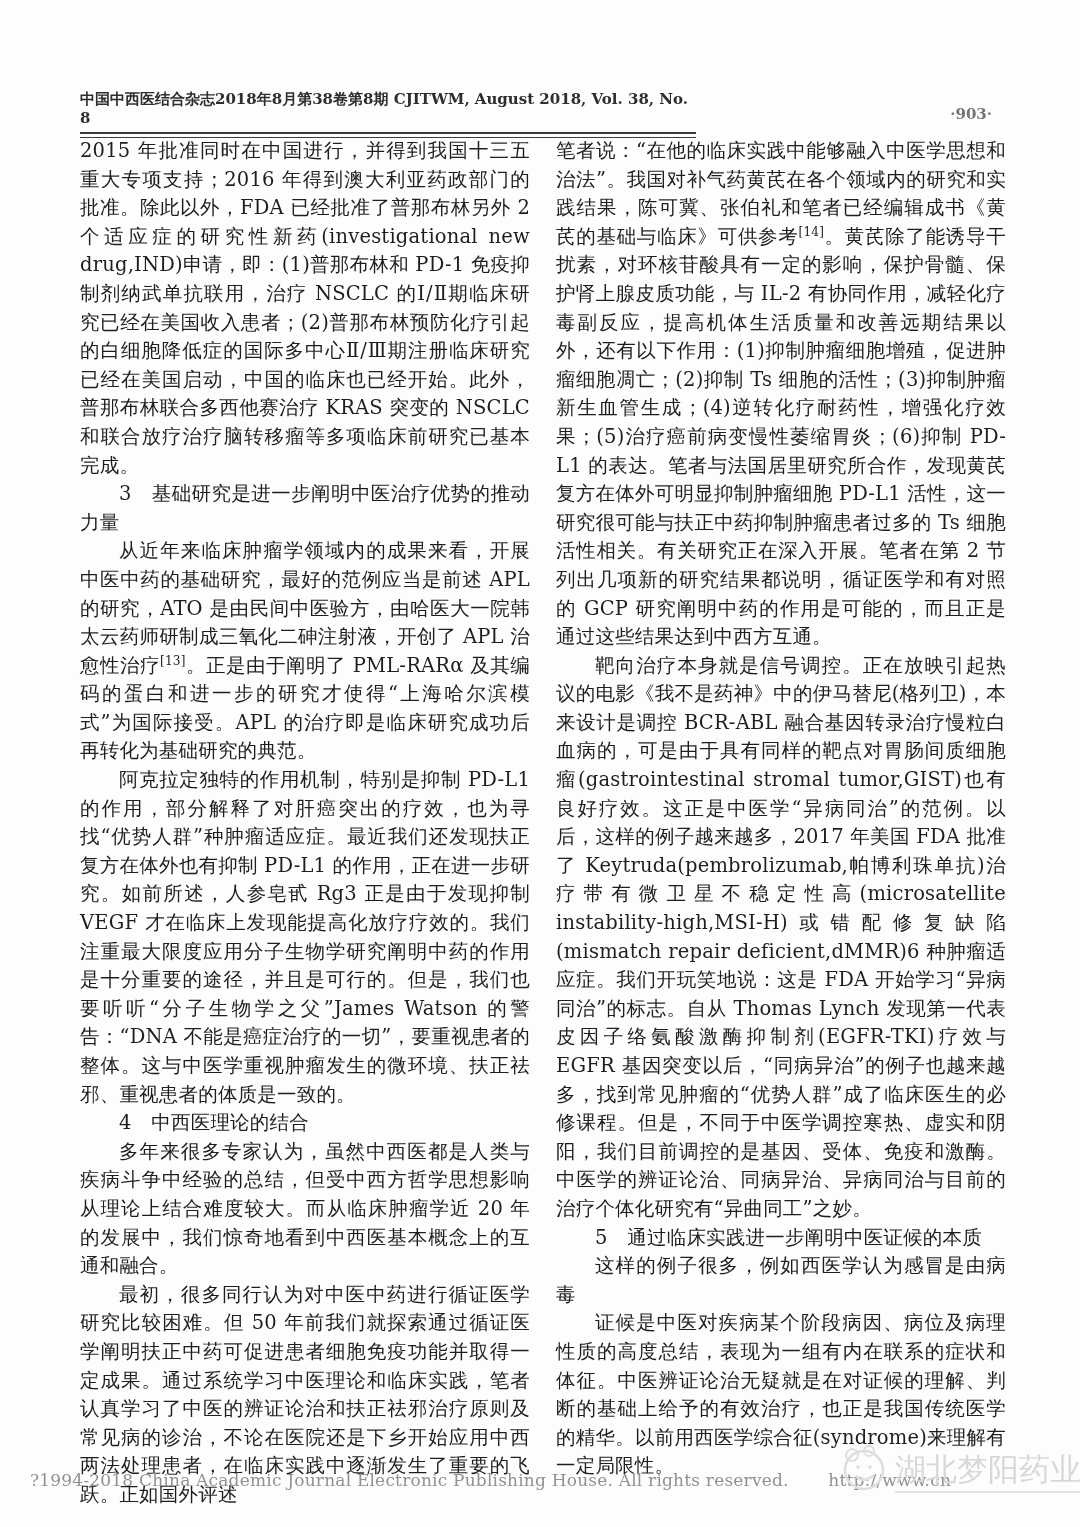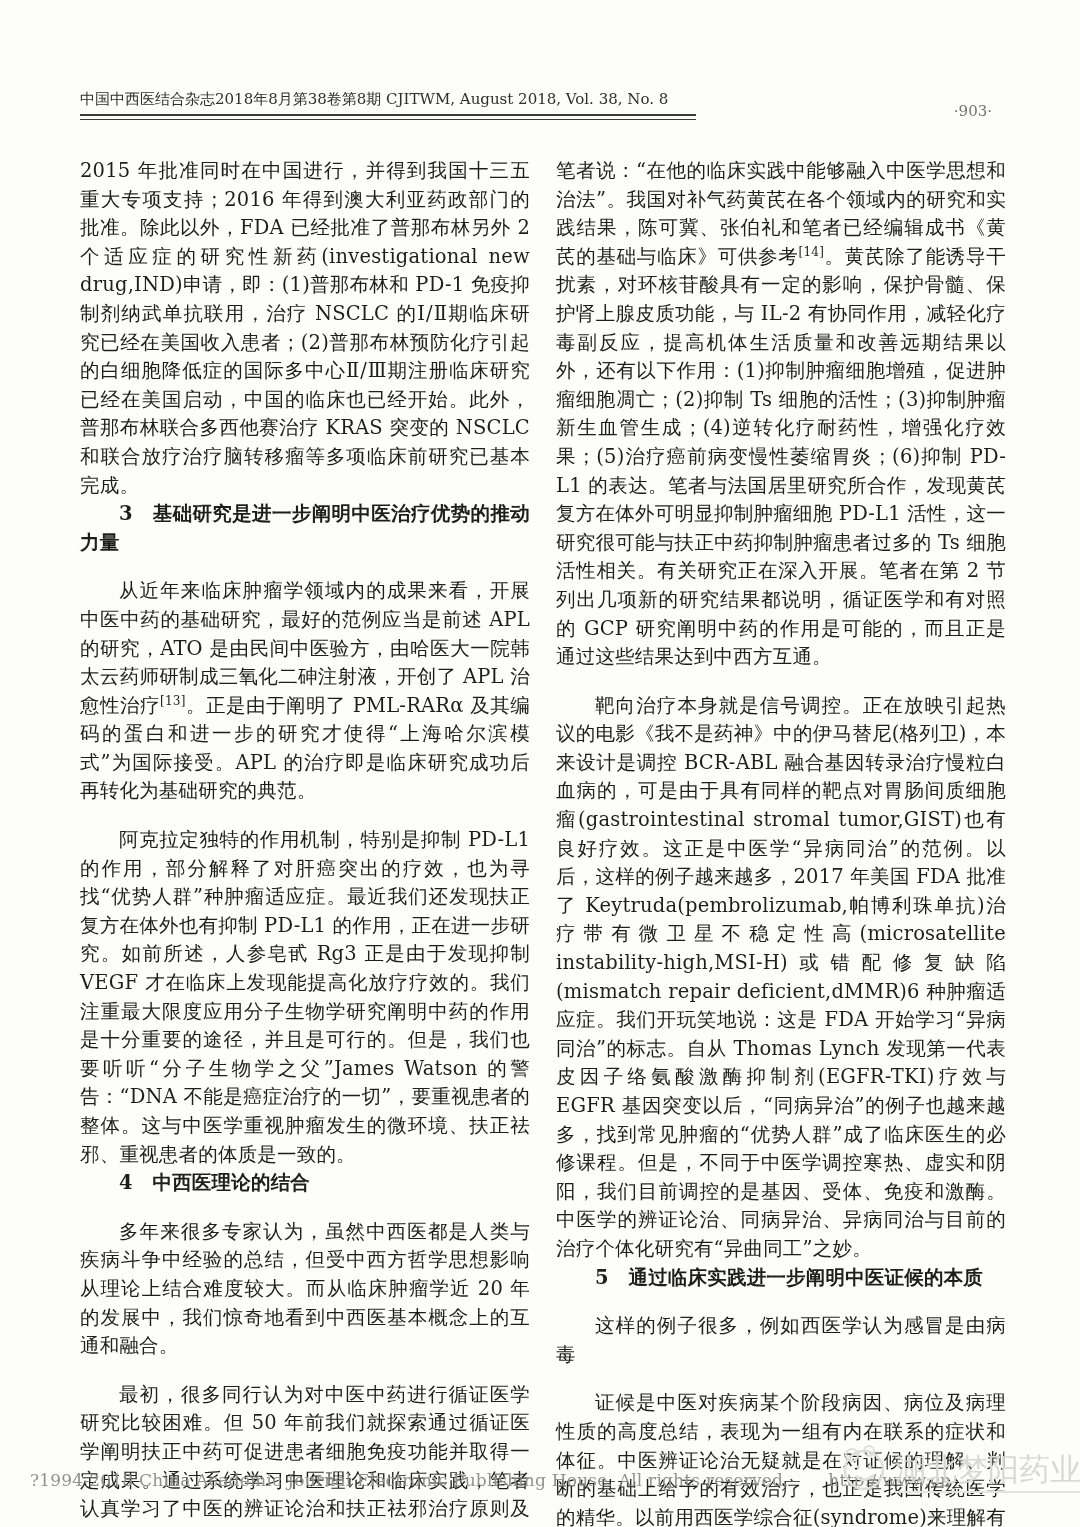--- a/index.html
+++ b/index.html
@@ -8,22 +8,22 @@
     background:#fdfdfc;
     font-family:"DejaVu Serif","Liberation Serif",serif;
     color:#1e1e1e;
     position:relative;
     overflow:hidden;
   }
   .page{position:absolute;inset:0;}
   
   .header{
     position:absolute;top:90px;left:80px;right:70px;
-    display:flex;justify-content:space-between;align-items:flex-end;
-    font-size:15px;color:#2e2e2e;
+    display:flex;justify-content:space-between;align-items:center;
+    font-size:15px;color:#2e2e2e;font-weight:bold;
   }
   .header-left{width:616px;}
   .header-rule{
     margin-top:5px;height:3px;
     border-top:2px solid #3c3c3c;
     border-bottom:1px solid #3c3c3c;
   }
   .page-number{font-size:15px;color:#737373;padding-right:18px;}
   
   .columns{
@@ -32,23 +32,23 @@
   }
   .column{width:450px;}
   .column p{
     margin:0;
     font-size:19.5px;
     line-height:28.6px;
     text-align:justify;
     text-justify:inter-ideograph;
     letter-spacing:0.2px;
   }
-  .column p.body{text-indent:2em;margin-top:20px;}
+  .column p.body{text-indent:2em;}
   .column p.no-indent{text-indent:0;}
-  .column p.heading{font-weight:bold;text-indent:2em;}
+  .column p.heading{font-weight:normal;text-indent:2em;}
   .column sup{font-size:0.62em;line-height:0;}
   
   .footer-text{
     position:absolute;left:30px;top:1470px;
     font-size:17px;color:#919191;letter-spacing:0.2px;
     white-space:nowrap;
   }
   .footer-text .url{margin-left:34px;}
   .watermark{
     position:absolute;left:836px;top:1441px;

